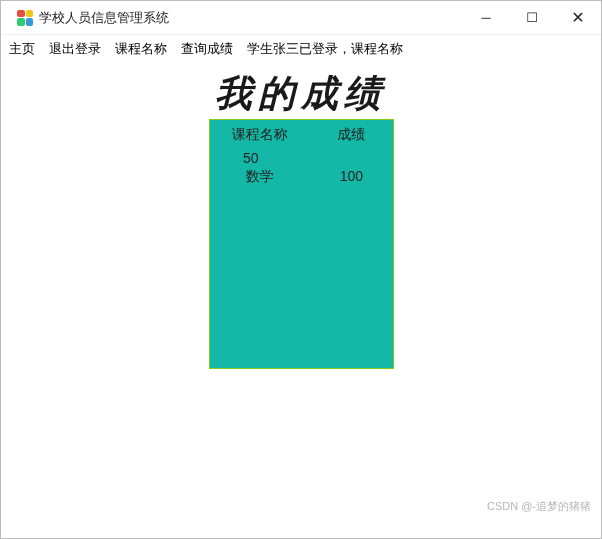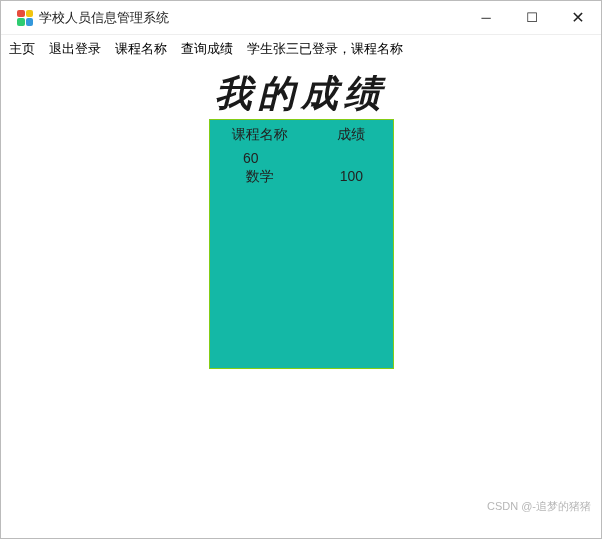--- a/index.html
+++ b/index.html
@@ -137,21 +137,21 @@
 
   <div class="content">
     <div class="heading">我的成绩</div>
 
     <div class="grades-panel">
       <div class="grades-header">
         <div class="col-course">课程名称</div>
         <div class="col-score">成绩</div>
       </div>
       <div class="grades-row">
-        <div class="col-score">60</div>
+        <div class="col-score">50</div>
       </div>
       <div class="grades-row">
         <div class="col-course">数学</div>
         <div class="col-score">100</div>
       </div>
     </div>
   </div>
 
   <div class="watermark">CSDN @-追梦的猪猪</div>
 </div>

